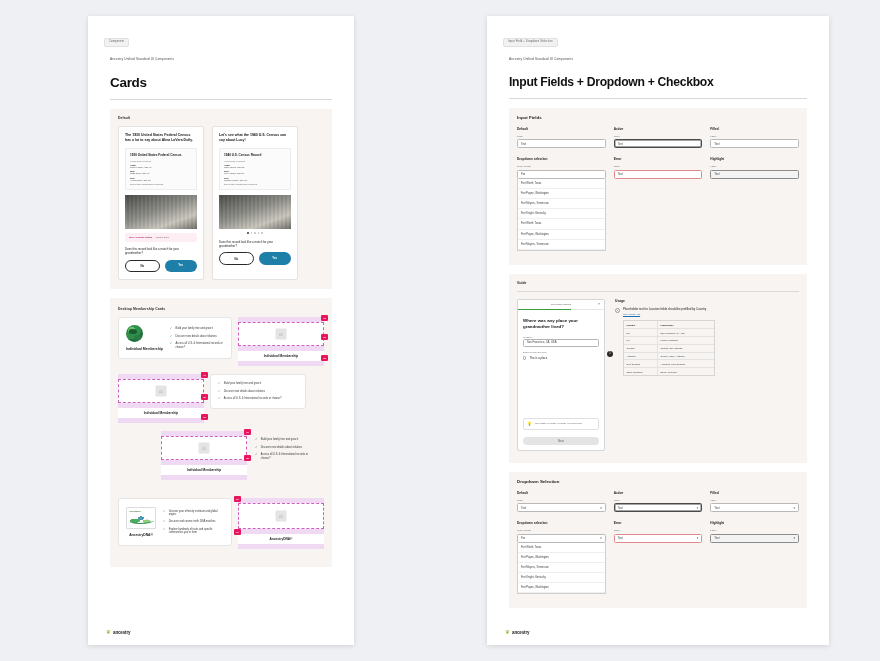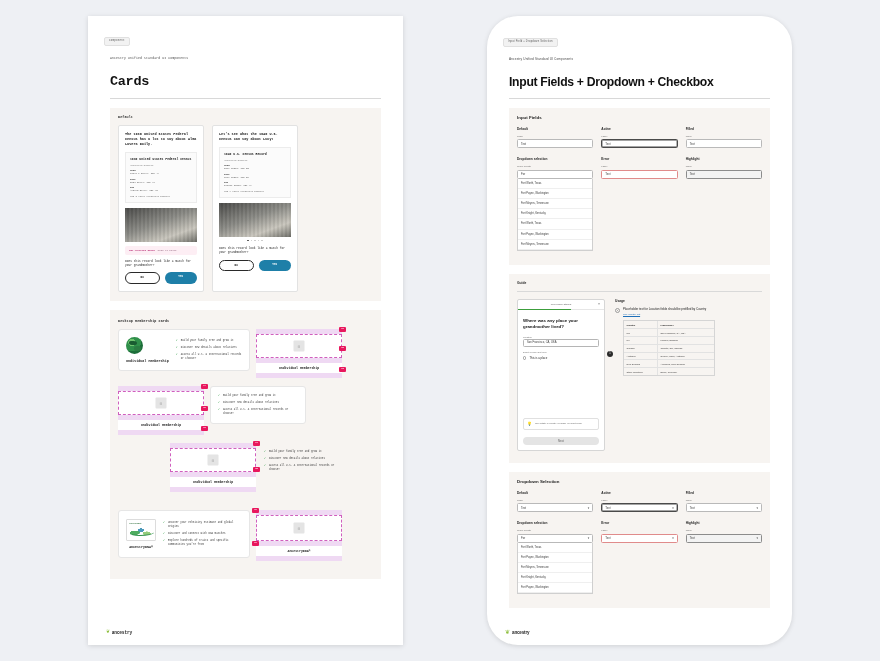--- a/index.html
+++ b/index.html
@@ -10,22 +10,22 @@
     overflow: hidden;
   }
   .canvas { position: relative; width: 880px; height: 661px; background: #eef0f4; }
 
   
   .sheet {
     position: absolute;
     background: #ffffff;
     box-shadow: 0 1px 5px rgba(0,0,0,0.13);
   }
-  #sheet-cards { left: 88px; top: 16px; width: 315px; height: 629px; font-family: Liberation Mono, monospace; }
-  #sheet-inputs { left: 487px; top: 16px; width: 305px; height: 629px; border-radius: 31px; }
+  #sheet-cards { left: 88px; top: 16px; width: 266px; height: 629px; }
+  #sheet-inputs { left: 487px; top: 16px; width: 342px; height: 629px; }
 
   .sheet-inner { padding: 12px 16px 0 16px; position: relative; height: 100%; }
 
   .tag-pill {
     display: inline-block;
     font-size: 2.6px; letter-spacing: .2px;
     color: #5b5b5b; background: #f2f2f2;
     border: 0.5px solid #e0e0e0; border-radius: 2px;
     padding: 2px 4px; line-height: 1;
   }

